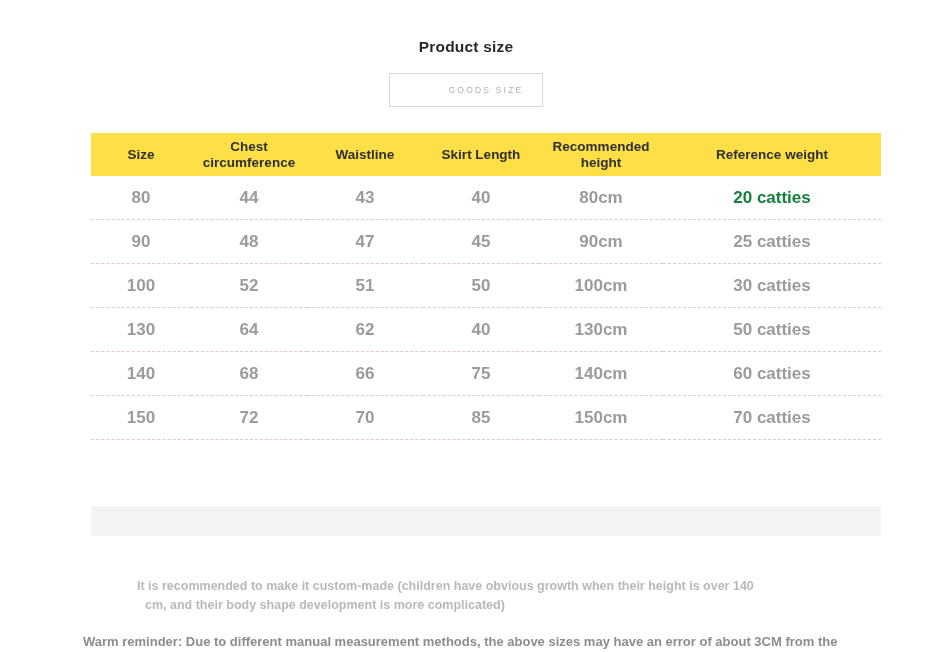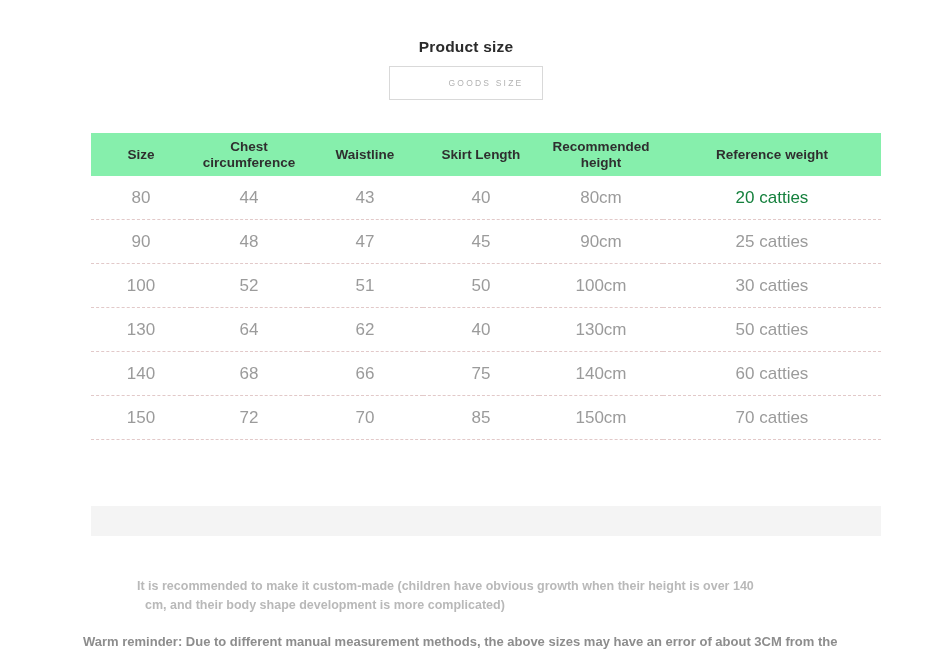--- a/index.html
+++ b/index.html
@@ -28,21 +28,21 @@
     left: 389px;
     top: 38px;
     width: 154px;
     text-align: center;
   }
   .title-main {
     font-size: 15.5px;
     font-weight: bold;
     color: #2b2b2b;
     letter-spacing: 0.2px;
-    margin-bottom: 10px;
+    margin-bottom: 17px;
   }
   .title-sub-box {
     border: 1px solid #d9d9d9;
     height: 32px;
     display: flex;
     align-items: center;
     justify-content: center;
     padding-left: 40px;
   }
   .title-sub {
@@ -57,21 +57,21 @@
     left: 91px;
     top: 133px;
     width: 790px;
   }
   table.size-table {
     width: 790px;
     border-collapse: collapse;
     table-layout: fixed;
   }
   table.size-table thead tr {
-    background: #86efac;
+    background: #fde047;
   }
   table.size-table thead th {
     height: 43px;
     font-size: 13.5px;
     font-weight: bold;
     color: #2f2f2f;
     text-align: center;
     vertical-align: middle;
     padding: 0 4px;
     line-height: 1.15;
@@ -79,21 +79,21 @@
   th.small-head {
     font-size: 10.5px;
   }
   table.size-table tbody td {
     height: 41px;
     text-align: center;
     vertical-align: middle;
     border-bottom: 1px dashed #e2c9c9;
     font-size: 17px;
     color: #9b9b9b;
-    font-weight: normal;
+    font-weight: bold;
   }
   table.size-table tbody tr:last-child td {
     border-bottom: 1px dashed #e2c9c9;
   }
   td.col-size {
     color: #3a3a3a;
     font-size: 18px;
   }
   td.col-weight {
     font-size: 13.5px;

